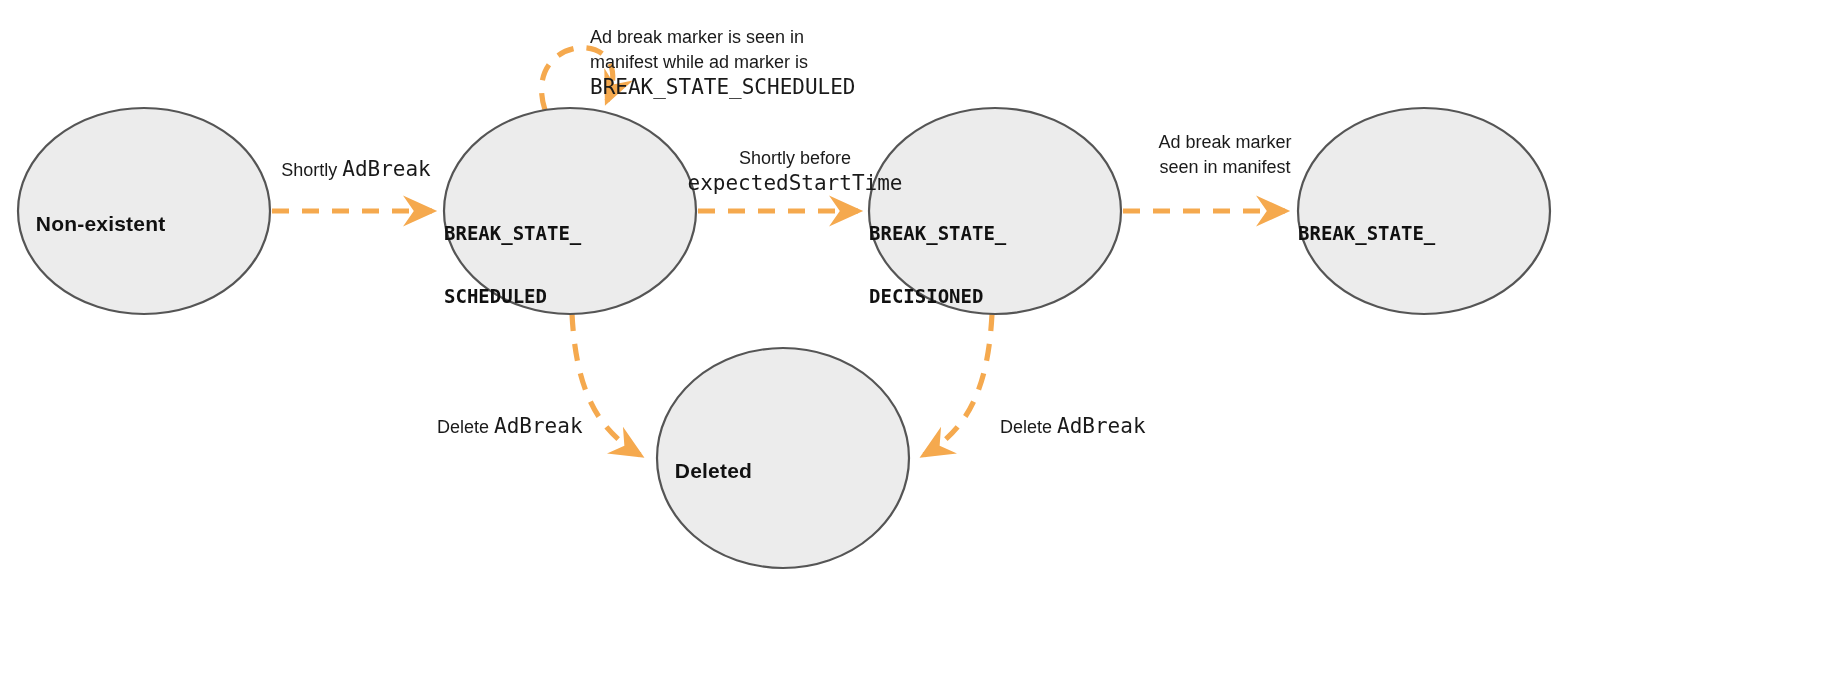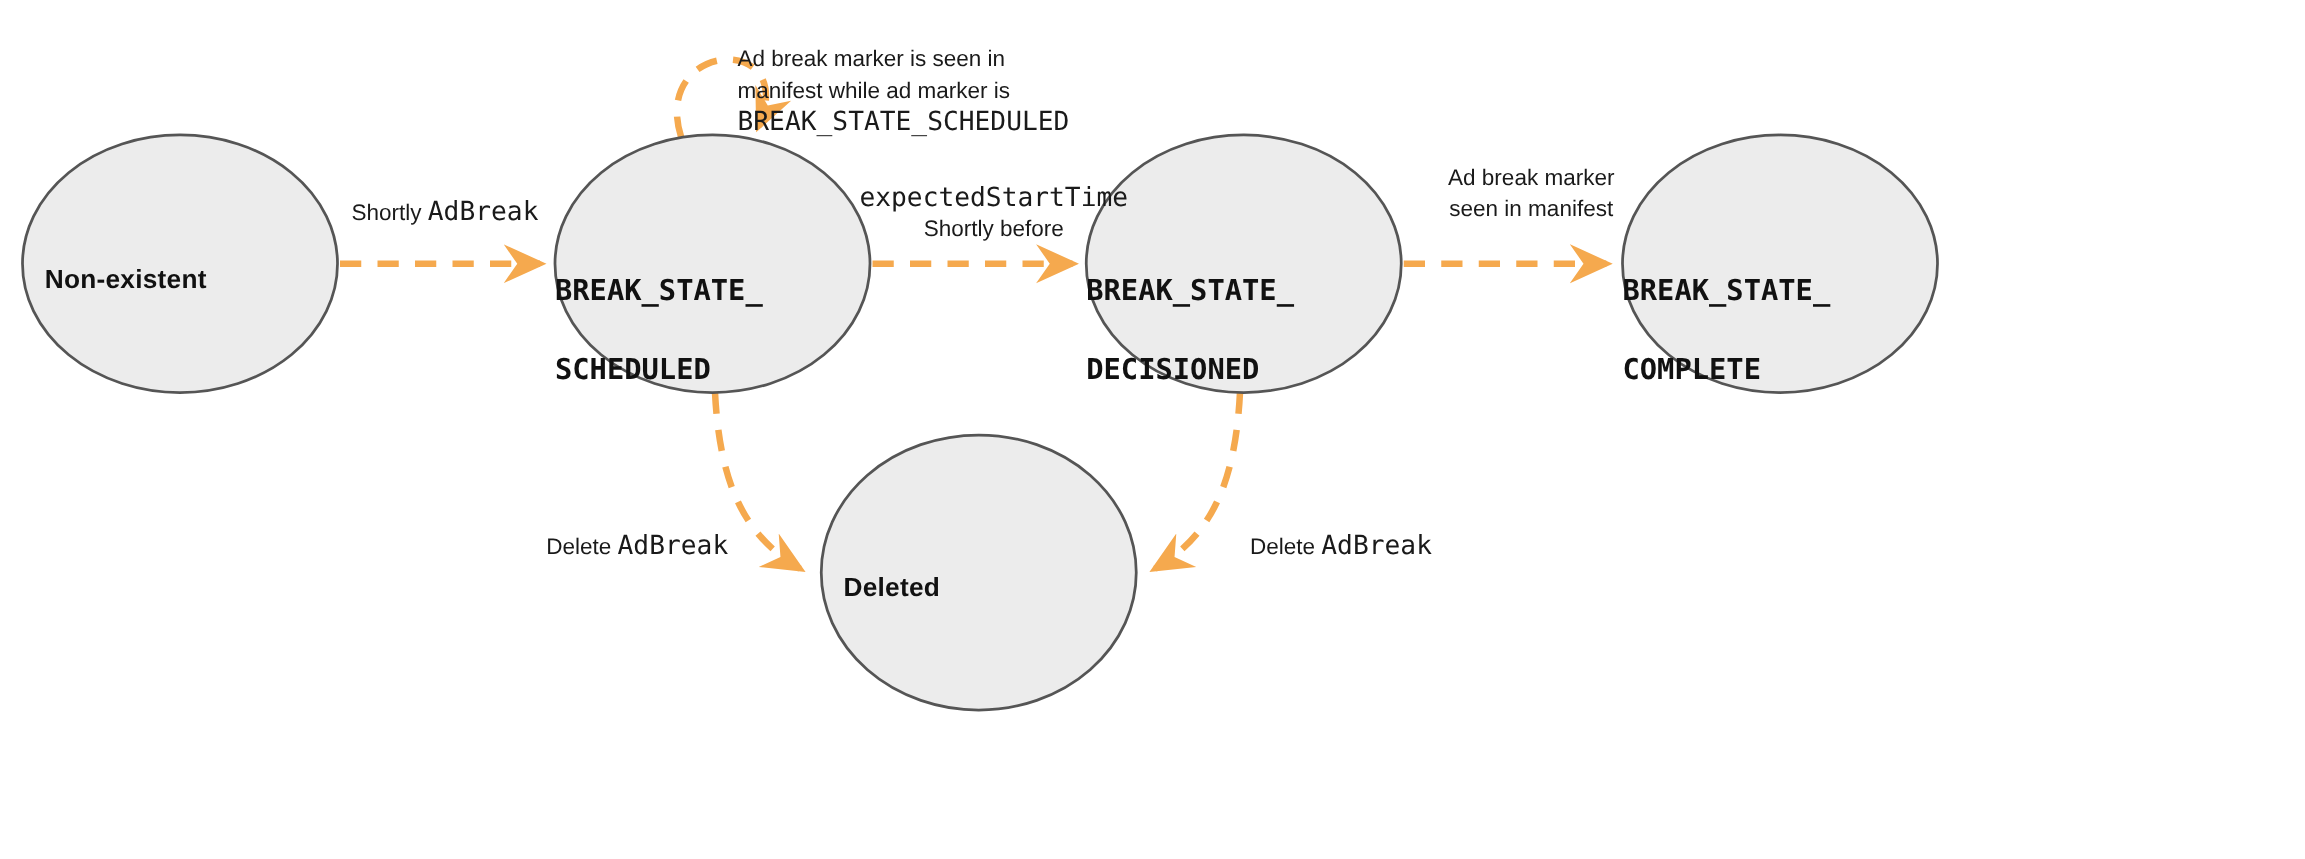--- a/index.html
+++ b/index.html
@@ -20,21 +20,21 @@
   }
   .node-label .plain{
     font-family:"Liberation Sans", sans-serif;
     font-weight:bold;
     font-size:21px;
     letter-spacing:0.2px;
   }
   .node-label .mono{
     font-family:"DejaVu Sans Mono", monospace;
     font-weight:bold;
-    font-size:23px;
+    font-size:19px;
     line-height:27px;
     letter-spacing:0px;
   }
 
   .edge-label{
     position:absolute;
     color:#1a1a1a;
     white-space:nowrap;
     pointer-events:none;
   }
@@ -43,21 +43,21 @@
     font-size:18px;
     line-height:25px;
   }
   .edge-label .mono{
     font-family:"DejaVu Sans Mono", monospace;
     font-size:21px;
     line-height:25px;
   }
   .edge-label .line{display:block;}
   .edge-label.center{text-align:center;}
-  .edge-label.left{text-align:left;margin-top:10px;}
+  .edge-label.left{text-align:left;}
 </style>
 </head>
 <body>
 
 <div id="diagram">
 
   <svg class="layer" viewBox="0 0 1844 687">
     <defs>
       <marker id="arrowhead" markerWidth="9" markerHeight="9" refX="5.6" refY="3.2" orient="auto" markerUnits="strokeWidth">
         <path d="M0,0.2 L6.6,3.2 L0,6.2 L2.1,3.2 Z" fill="#F5A94E"></path>
@@ -93,40 +93,39 @@
     <div class="mono">SCHEDULED</div>
   </div>
 
   <div class="node-label" style="left:869px;top:184px;width:252px;">
     <div class="mono">BREAK_STATE_</div>
     <div class="mono">DECISIONED</div>
   </div>
 
   <div class="node-label" style="left:1298px;top:184px;width:252px;">
     <div class="mono">BREAK_STATE_</div>
-    <div class="mono">COMPLETE</div>
   </div>
 
   <div class="node-label" style="left:657px;top:441px;width:252px;">
     <span class="plain">Deleted</span>
   </div>
 
   <div class="edge-label center" id="lbl-create" style="left:256px;top:157px;width:200px;">
       <span class="line"><span class="sans">Shortly </span><span class="mono">AdBreak</span></span>
     </div>
 
   <div class="edge-label left" id="lbl-selfloop" style="left:590px;top:25px;">
       <span class="line sans">Ad break marker is seen in</span>
       <span class="line sans">manifest while ad marker is</span>
       <span class="line mono">BREAK_STATE_SCHEDULED</span>
     </div>
 
   <div class="edge-label center" id="lbl-shortly" style="left:680px;top:146px;width:230px;">
+      <span class="line sans">Shortly before</span>
       <span class="line mono">expectedStartTime</span>
-      <span class="line sans">Shortly before</span>
     </div>
 
   <div class="edge-label center" id="lbl-marker" style="left:1125px;top:130px;width:200px;">
       <span class="line sans">Ad break marker</span>
       <span class="line sans">seen in manifest</span>
     </div>
 
   <div class="edge-label left" id="lbl-del1" style="left:437px;top:414px;">
       <span class="line"><span class="sans">Delete </span><span class="mono">AdBreak</span></span>
     </div>

